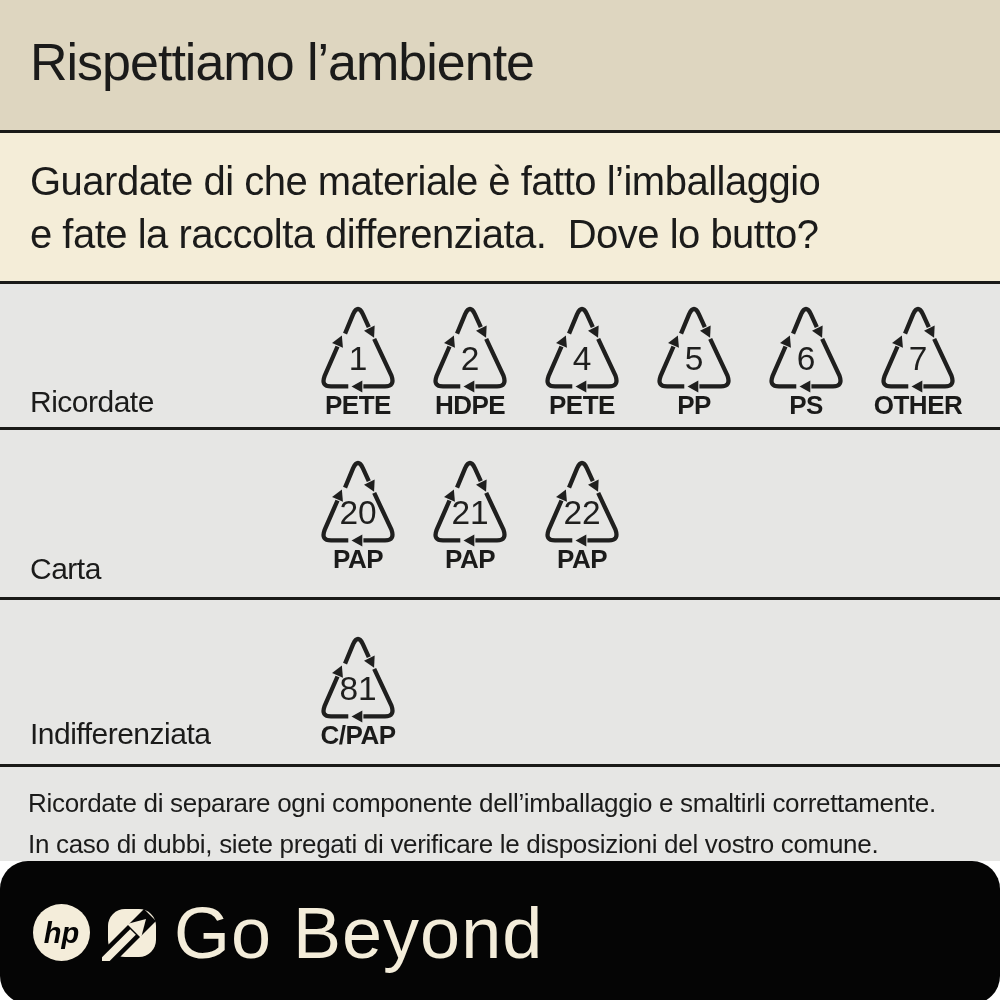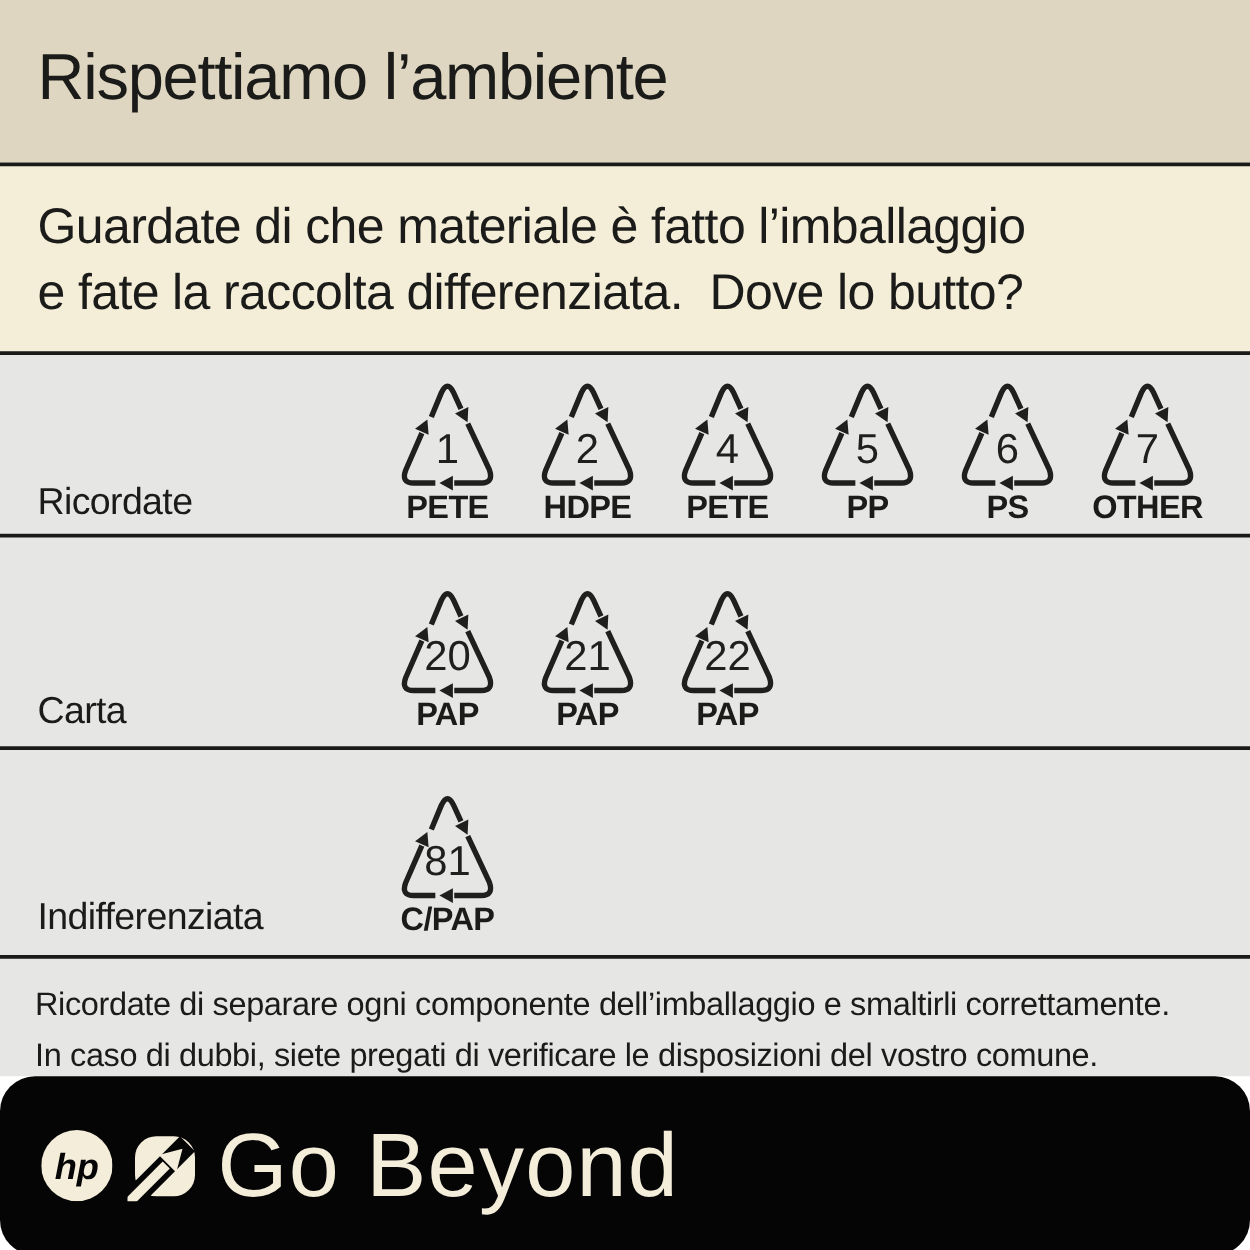--- a/index.html
+++ b/index.html
@@ -19,21 +19,21 @@
   .row-plastica{height:146px;}
   .row-carta{height:170px;}
   .row-indifferenziata{height:167px;}
   .row-label{position:absolute;left:30px;font-size:30px;letter-spacing:-0.5px;}
   .row-plastica .row-label{bottom:8px;}
   .row-carta .row-label{bottom:11px;}
   .row-indifferenziata .row-label{bottom:13px;}
 
   .symbols{position:absolute;left:302px;display:flex;}
   .row-plastica .symbols{bottom:6px;}
-  .row-carta .symbols{bottom:10px;align-items:flex-end;}
+  .row-carta .symbols{bottom:22px;align-items:flex-end;}
   .row-indifferenziata .symbols{bottom:13px;}
   .symbol{width:112px;display:flex;flex-direction:column;align-items:center;}
   .tri{display:block;}
   .tri path{fill:none;stroke:#1f1f1e;stroke-width:4;stroke-linejoin:round;}
   .tri polygon{fill:#1f1f1e;}
   .tri .num{font-family:"Liberation Sans",sans-serif;font-size:31px;fill:#1f1f1e;}
   .sym-label{margin-top:-4px;font-size:26px;font-weight:700;letter-spacing:-0.5px;}
 
   .s-note{height:97px;background:var(--gray,#e6e6e4);border-top:3px solid var(--divider,#1a1a18);
           padding:16px 0 0 28px;}

